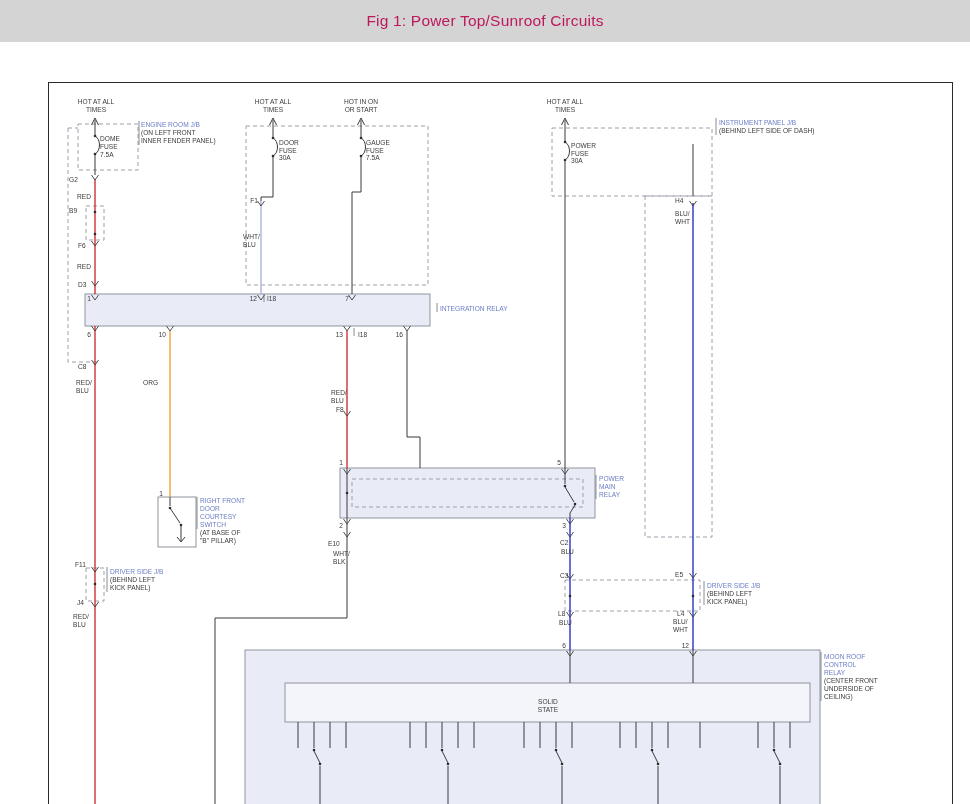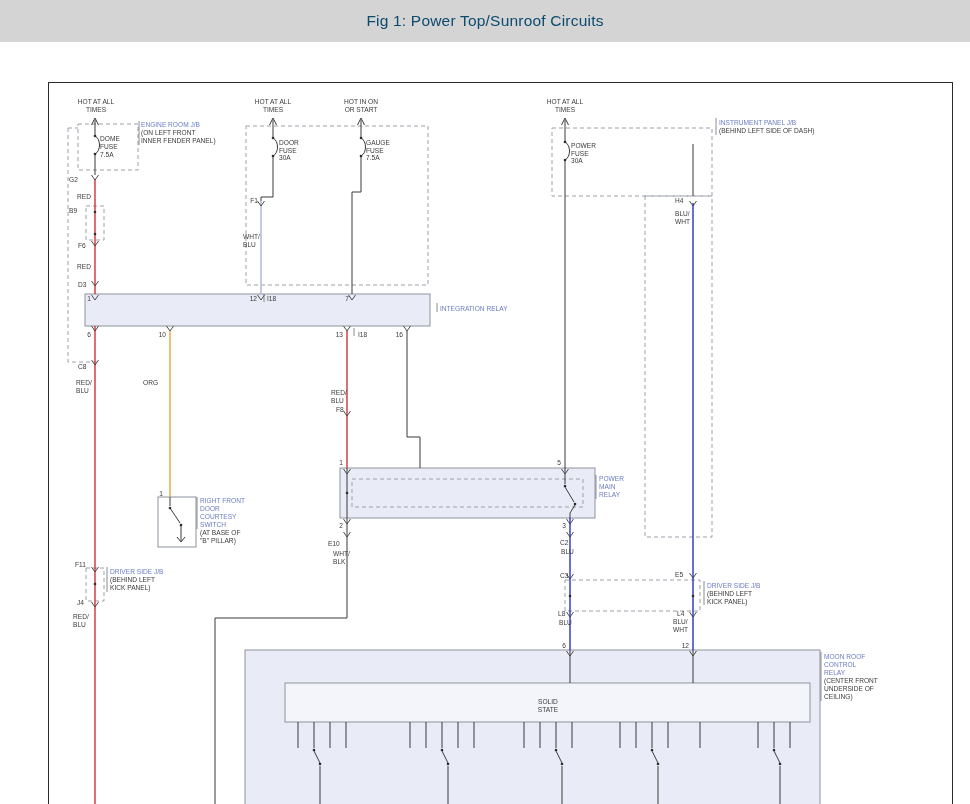--- a/index.html
+++ b/index.html
@@ -5,21 +5,21 @@
   :root{
     --header-bg:#d4d4d4;
     --relay-fill:#e9ecf6;
     --label-blue:#6b7dc3;
   }
   html,body{margin:0;padding:0;}
   body{width:970px;height:804px;background:#ffffff;position:relative;overflow:hidden;
        font-family:"Liberation Sans",sans-serif;}
   .header{position:absolute;top:0;left:0;width:970px;height:42px;background:var(--header-bg);
           display:flex;align-items:center;justify-content:center;}
-  .header span{font-size:15.5px;color:#0c4a6e;letter-spacing:.2px;}
+  .header span{font-size:15.5px;color:#be185d;letter-spacing:.2px;}
   svg{position:absolute;top:0;left:0;}
   .frame{fill:none;stroke:#2a2a2a;stroke-width:1;}
   .dash{fill:none;stroke:#9aa0a8;stroke-width:1;stroke-dasharray:4 3;}
   .relay{fill:var(--relay-fill);stroke:#8d939c;stroke-width:1;}
   .inner{fill:#f4f5fb;stroke:#8d939c;stroke-width:1;}
   .switchbox{fill:#ffffff;stroke:#8d939c;stroke-width:1;}
   .blk{fill:none;stroke:#3b3b3b;stroke-width:1;}
   .wire{fill:none;stroke-width:1.4;}
   .chev{fill:none;stroke:#3b3b3b;stroke-width:0.9;}
   .dot{fill:#2c2c2c;}

